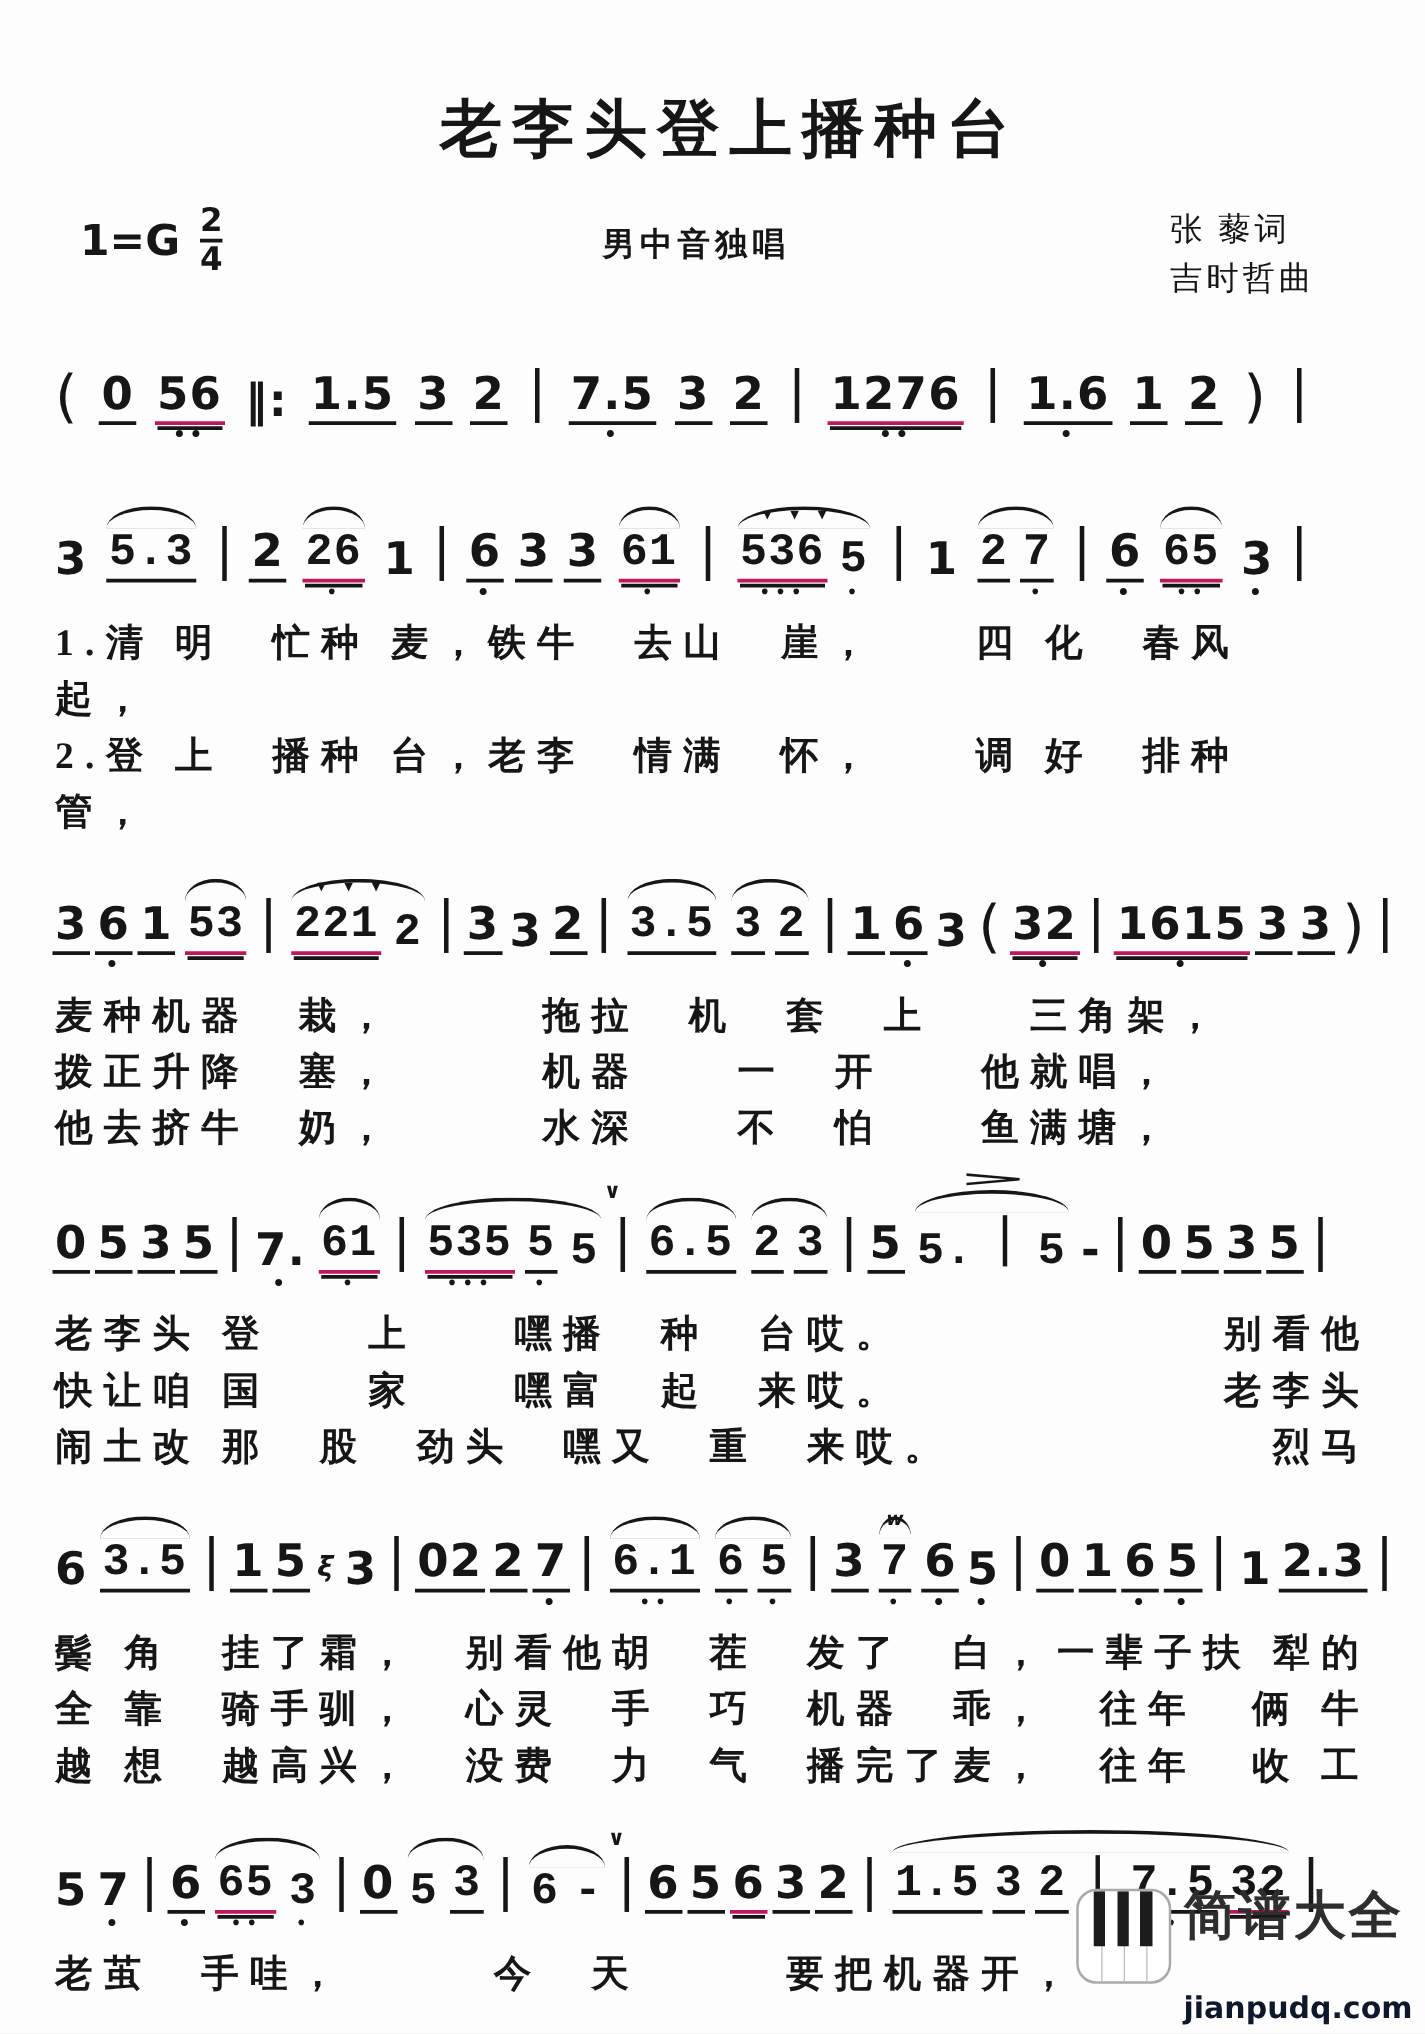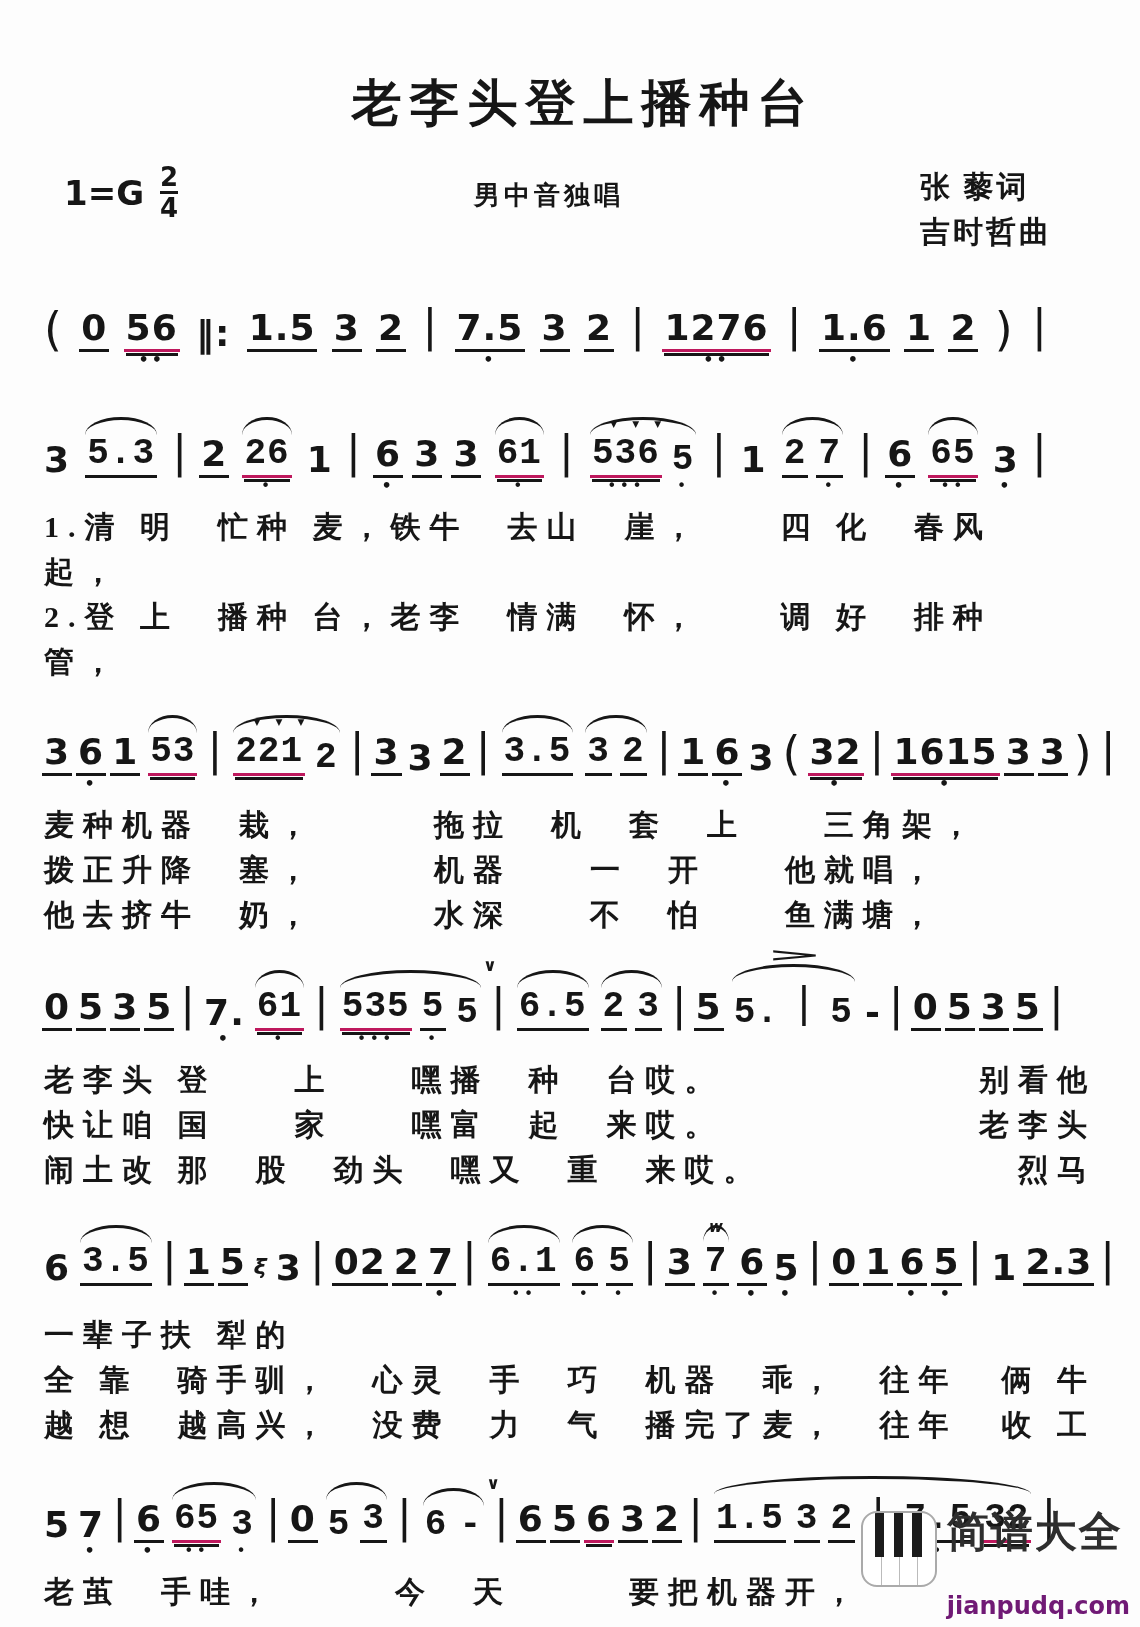--- a/index.html
+++ b/index.html
@@ -15,21 +15,21 @@
   }
   .hdr{display:flex;justify-content:space-between;align-items:flex-start;
     margin:16px 88px 0 64px;}
   .keysig{display:flex;align-items:center;gap:16px;
     font-family:"DejaVu Sans","Liberation Sans",sans-serif;
     font-size:34px;font-weight:800;margin-top:0;}
   .frac{display:inline-flex;flex-direction:column;align-items:center;
     font-size:26px;line-height:1.05;font-weight:800;}
   .frac .den{border-top:3px solid #161616;padding-top:1px;}
   .voice{font-size:26px;font-weight:700;margin-top:14px;letter-spacing:4px;}
-  .credits{font-size:30px;font-weight:700;line-height:1.5;letter-spacing:3px;}
+  .credits{font-size:26px;font-weight:400;line-height:1.5;letter-spacing:3px;}
   
   .mline{
     display:flex;justify-content:space-between;align-items:flex-end;
     margin:34px 88px 0 40px;
     font-family:"DejaVu Sans","Liberation Sans",sans-serif;font-weight:800;
   }
   .tok{display:inline-flex;flex-direction:column;align-items:center;
     line-height:1;margin:0 2px;}
   .tok .above{height:16px;font-size:14px;}
   .tok .num{font-size:36px;font-weight:800;padding:0 2px;letter-spacing:1px;}
@@ -65,21 +65,21 @@
   
   .watermark{position:absolute;right:10px;bottom:8px;display:flex;
     gap:10px;}
   .wm-icon{width:72px;height:72px;border:2px solid #aaa;border-radius:16px;
     background:#fff;position:relative;overflow:hidden;flex:none;}
   .wm-icon .wk{position:absolute;top:0;bottom:0;width:1px;background:#bbb;}
   .wm-icon .bk{position:absolute;top:0;height:62%;width:13%;background:#1c1c1c;}
   .wm-text{display:flex;flex-direction:column;align-items:flex-start;
     font-family:"DejaVu Sans","Liberation Sans",sans-serif;color:#2e2e2e;}
   .wm-name{font-size:42px;font-weight:800;letter-spacing:2px;line-height:1.0;}
-  .wm-url{font-size:24px;font-weight:600;line-height:1.1;color:#701a75;margin-top:40px;}
+  .wm-url{font-size:24px;font-weight:600;line-height:1.1;color:#0f172a;margin-top:40px;}
   
   #ml2{margin-top:46px;}
   #ml3{margin-top:28px;}
   #ml4{margin-top:30px;}
   #ml5{margin-top:30px;}
   #ml6{margin-top:32px;}
 </style>
 </head>
 <body>
 
@@ -808,20 +808,21 @@
         <span class="below"></span>
       </span>
       <span class="tok bar">
         <span class="above"></span>
         <span class="num">|</span>
         <span class="below"></span>
       </span>
     </div>
   <div class="lblock">
       <div class="lrow">
+        <span class="lmain">鬓 角　挂了霜，　别看他胡　茬　发了　白，</span>
         <span class="lright">一辈子扶 犁的</span>
       </div>
       <div class="lrow">
         <span class="lmain">全 靠　骑手驯，　心灵　手　巧　机器　乖，　往年</span>
         <span class="lright">俩 牛</span>
       </div>
       <div class="lrow">
         <span class="lmain">越 想　越高兴，　没费　力　气　播完了麦，　往年</span>
         <span class="lright">收 工</span>
       </div>

